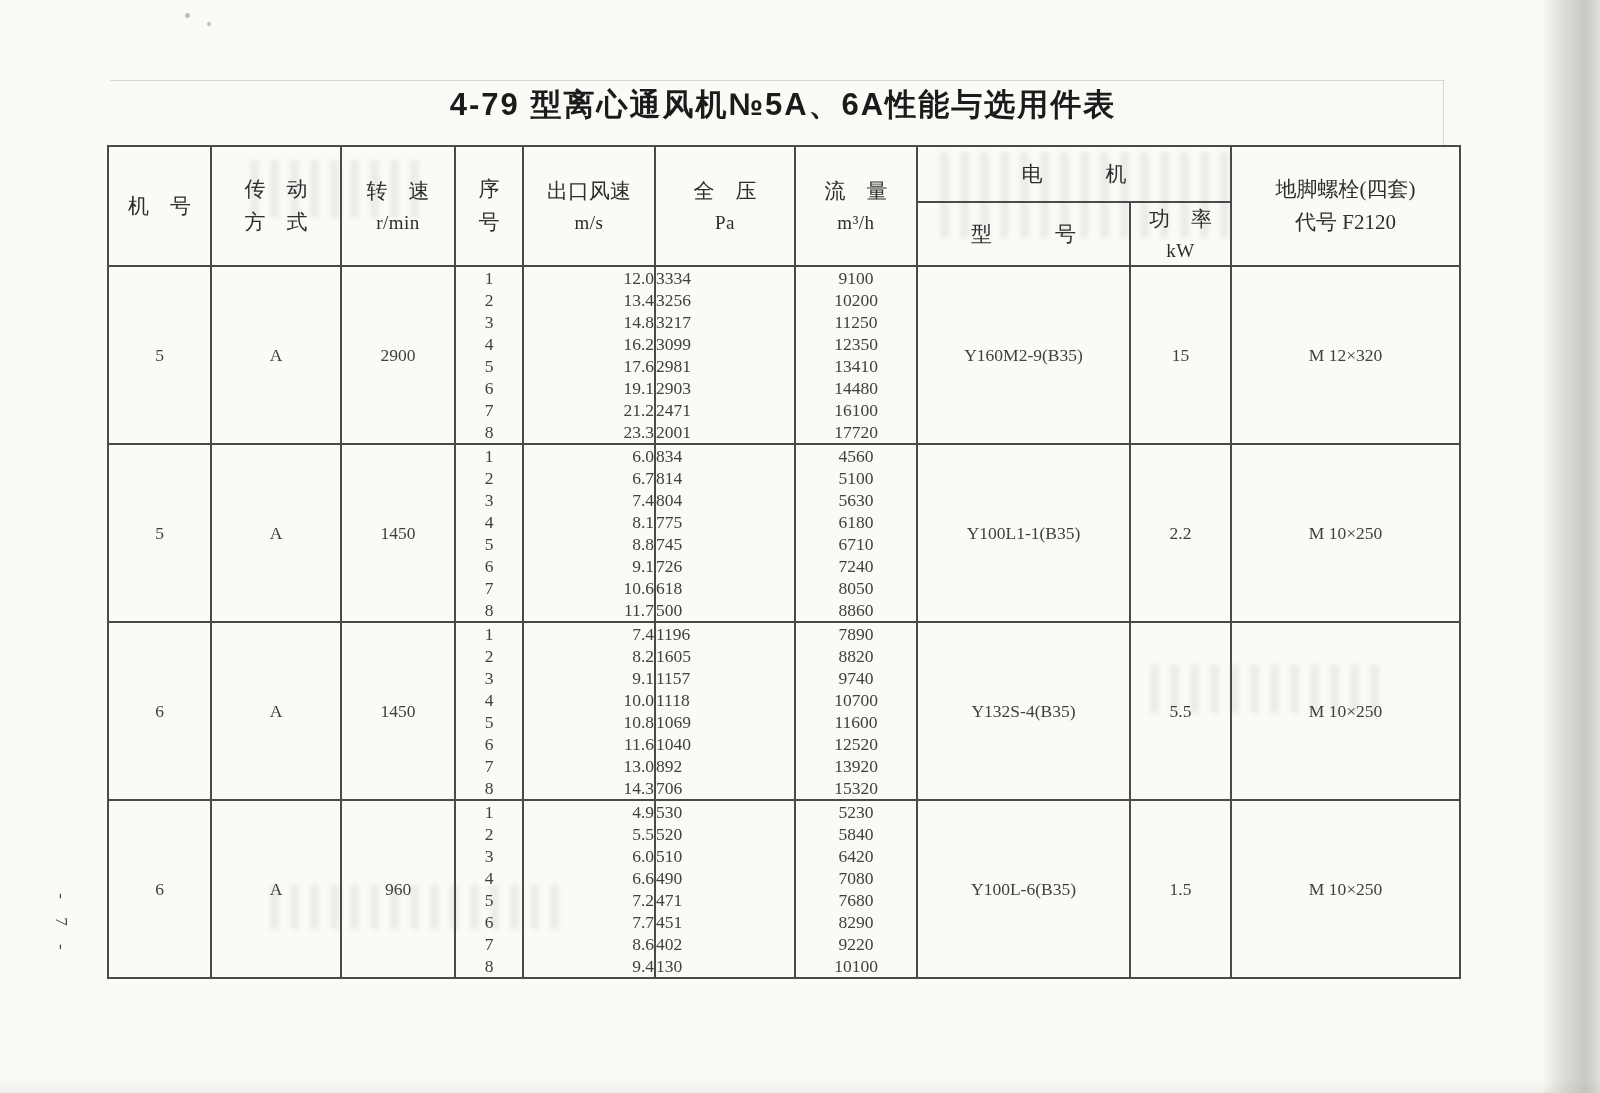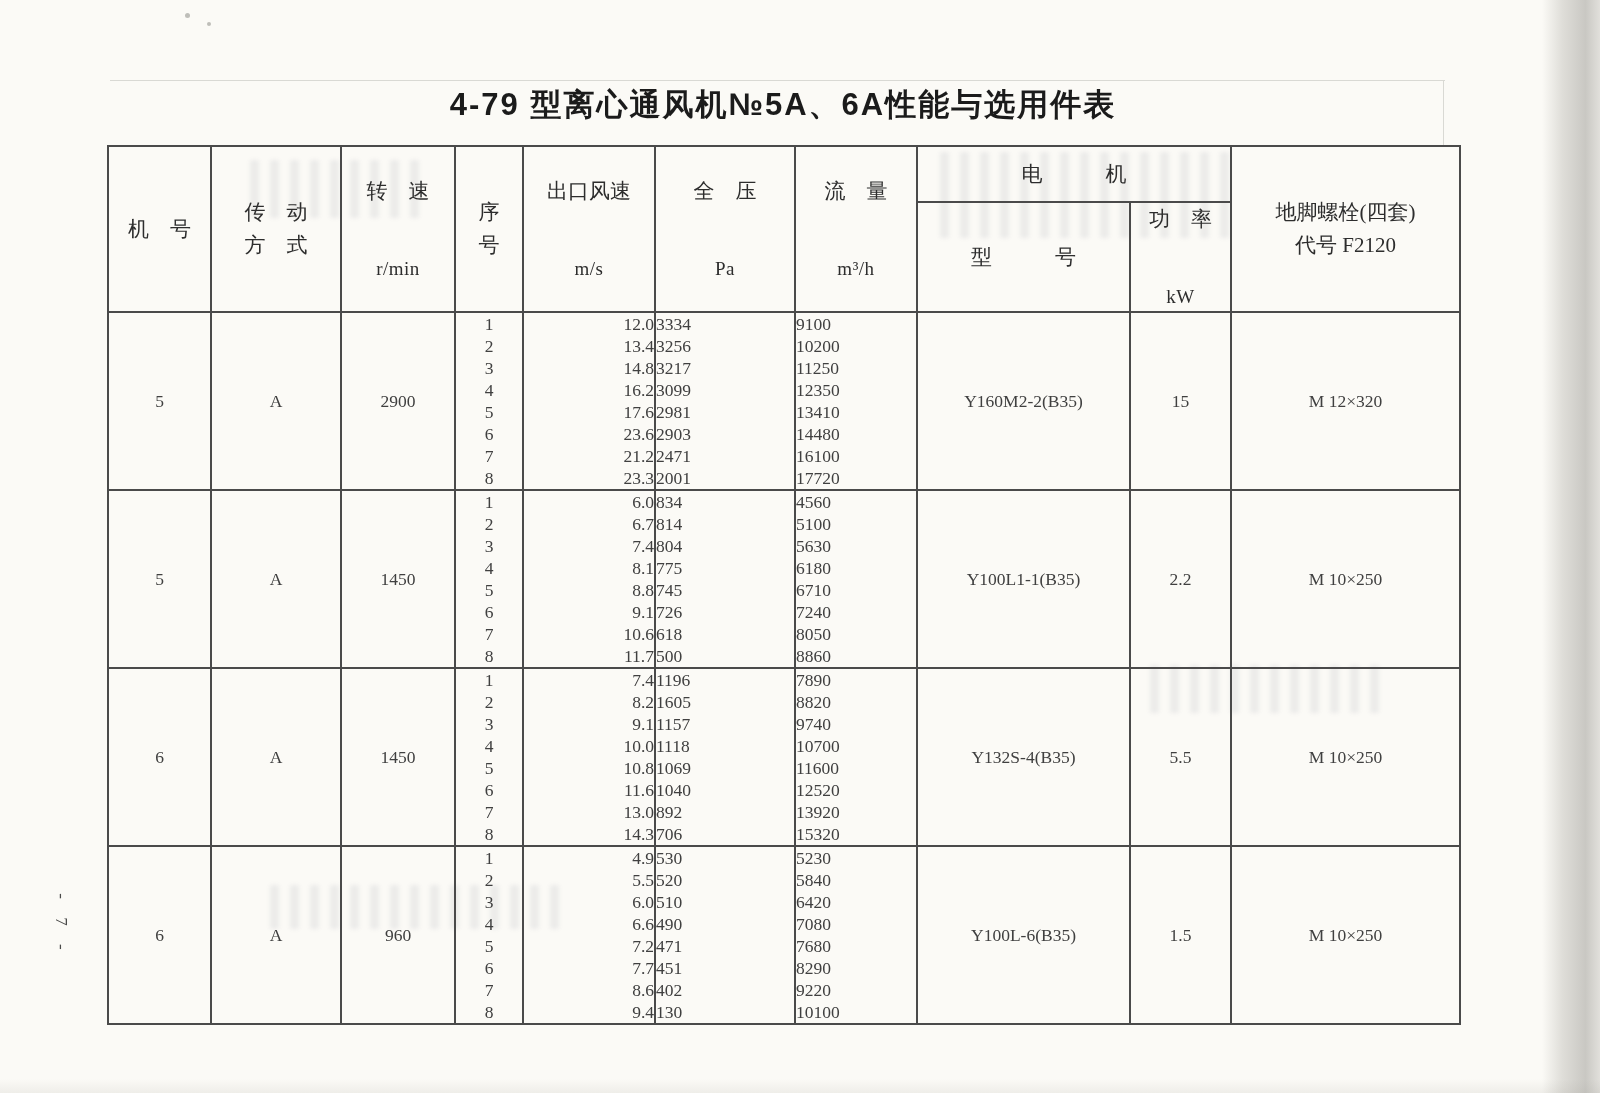--- a/index.html
+++ b/index.html
@@ -34,31 +34,31 @@
     position:absolute;left:107px;top:145px;width:1352px;
     border-collapse:collapse;table-layout:fixed;
     color:#383838;
   }
   .spec th,.spec td{box-sizing:border-box;padding:0;font-weight:normal;}
   .spec{border:2px solid #4a4a4a;}
   .spec thead th{border:2px solid #4a4a4a;vertical-align:middle;text-align:center;
     font-size:21px;color:#2d2d2d;line-height:1.55;}
   .spec thead tr.h1 th.span1{height:56px;}
   .spec thead tr.h2 th{height:57px;}
-  .unit{font-family:"Liberation Serif",serif;font-size:19px;letter-spacing:0.5px;margin-top:46px;}
+  .unit{font-family:"Liberation Serif",serif;font-size:19px;letter-spacing:0.5px;}
   .spec td{
     border-left:2px solid #4a4a4a;border-right:2px solid #4a4a4a;border-top:0;border-bottom:0;
     height:22px;line-height:22px;font-size:17.5px;color:#404040;
     white-space:nowrap;overflow:visible;
   }
   .spec tr.group-start td{border-top:2px solid #4a4a4a;}
   .c-seq{text-align:center;}
   .c-wind{text-align:right;padding-right:46px;margin-left:29px;}
   .c-press{text-align:left;padding-right:52px;}
-  .c-flow{text-align:left;padding-right:36px;}
+  .c-flow{text-align:center;padding-right:36px;}
   .c-machine,.c-drive,.c-speed,.c-model,.c-power,.c-bolt{
     text-align:center;vertical-align:middle;font-size:18px;
   }
 
   .page-num{
     position:absolute;left:28px;top:914px;width:64px;height:22px;
     transform:rotate(90deg);transform-origin:center;
     font-size:17px;letter-spacing:7px;color:#4a4a4a;text-align:center;
   }
 </style>
@@ -140,21 +140,21 @@
     </thead>
     <tbody id="tbody">
         <tr class="group-start">
           <td rowspan="8" class="c-machine">5</td>
           <td rowspan="8" class="c-drive">A</td>
           <td rowspan="8" class="c-speed">2900</td>
           <td class="c-seq">1</td>
           <td class="c-wind">12.0</td>
           <td class="c-press">3334</td>
           <td class="c-flow">9100</td>
-          <td rowspan="8" class="c-model">Y160M2-2(B35)</td>
+          <td rowspan="8" class="c-model">Y160M2-9(B35)</td>
           <td rowspan="8" class="c-power">15</td>
           <td rowspan="8" class="c-bolt">M 12×320</td>
         </tr>
         <tr>
           <td class="c-seq">2</td>
           <td class="c-wind">13.4</td>
           <td class="c-press">3256</td>
           <td class="c-flow">10200</td>
         </tr>
         <tr>
@@ -170,21 +170,21 @@
           <td class="c-flow">12350</td>
         </tr>
         <tr>
           <td class="c-seq">5</td>
           <td class="c-wind">17.6</td>
           <td class="c-press">2981</td>
           <td class="c-flow">13410</td>
         </tr>
         <tr>
           <td class="c-seq">6</td>
-          <td class="c-wind">23.6</td>
+          <td class="c-wind">19.1</td>
           <td class="c-press">2903</td>
           <td class="c-flow">14480</td>
         </tr>
         <tr>
           <td class="c-seq">7</td>
           <td class="c-wind">21.2</td>
           <td class="c-press">2471</td>
           <td class="c-flow">16100</td>
         </tr>
         <tr>

